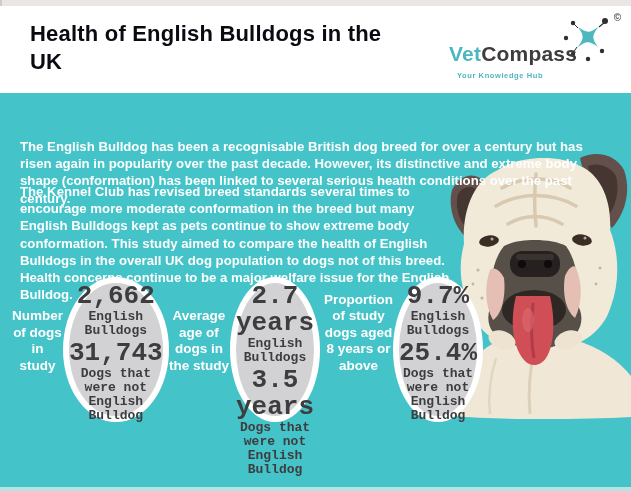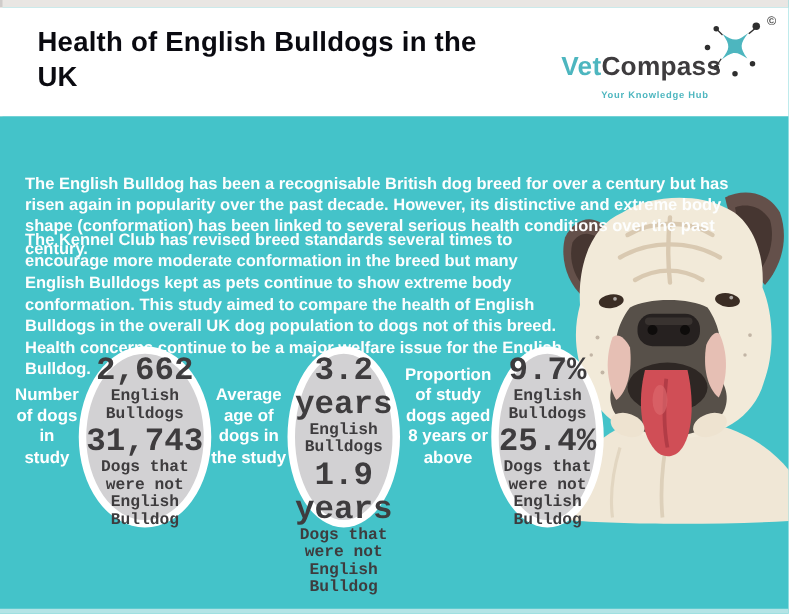--- a/index.html
+++ b/index.html
@@ -15,21 +15,21 @@
     position:absolute;left:30px;top:14px;width:420px;
     font-size:22px;line-height:28px;font-weight:800;color:#0a0a10;letter-spacing:.2px;
   }
   
   .logo{position:absolute;right:12px;top:8px;width:170px;height:76px;}
   .logo-mark{position:absolute;right:4px;top:2px;width:54px;height:48px;}
   .logo-copyright{position:absolute;right:-2px;top:-2px;font-size:10px;color:#4a4a4a;font-weight:600;}
   .logo-row{position:absolute;left:0px;top:28px;font-size:21px;font-weight:600;letter-spacing:.2px;white-space:nowrap;}
   .logo-vet{color:#4db6bf;}
   .logo-compass{color:#3e3c3e;}
-  .logo-tagline{position:absolute;left:8px;top:57px;width:134px;text-align:center;
+  .logo-tagline{position:absolute;left:8px;top:57px;width:134px;
     font-size:7.5px;font-weight:700;color:#4db6bf;letter-spacing:.6px;}
   
   .para{position:absolute;color:#fdfefe;font-weight:700;font-size:13.2px;line-height:17.2px;z-index:3;margin-top:39px;}
   .para1{left:20px;top:99px;width:594px;}
   .para2{left:20px;top:144px;width:438px;}
   
   .bulldog{position:absolute;right:-14px;top:148px;width:205px;height:272px;z-index:1;}
   
   .stats{position:absolute;left:12px;top:270px;display:flex;gap:4px;z-index:4;}
   .stat-col{width:152px;display:flex;flex-direction:row;align-items:center;}
@@ -149,23 +149,23 @@
       <div class="stat-circle">
         <div class="stat-value">2,662</div>
         <div class="stat-label first">English Bulldogs</div>
         <div class="stat-value">31,743</div>
         <div class="stat-label">Dogs that were not English Bulldog</div>
       </div>
     </div>
     <div class="stat-col c2">
       <div class="stat-heading">Average age of dogs in the study</div>
       <div class="stat-circle">
-        <div class="stat-value">3.2 years</div>
+        <div class="stat-value">2.7 years</div>
         <div class="stat-label first">English Bulldogs</div>
-        <div class="stat-value">1.9 years</div>
+        <div class="stat-value">3.5 years</div>
         <div class="stat-label">Dogs that were not English Bulldog</div>
       </div>
     </div>
     <div class="stat-col c3">
       <div class="stat-heading">Proportion of study dogs aged 8 years or above</div>
       <div class="stat-circle">
         <div class="stat-value">9.7%</div>
         <div class="stat-label first">English Bulldogs</div>
         <div class="stat-value">25.4%</div>
         <div class="stat-label">Dogs that were not English Bulldog</div>

